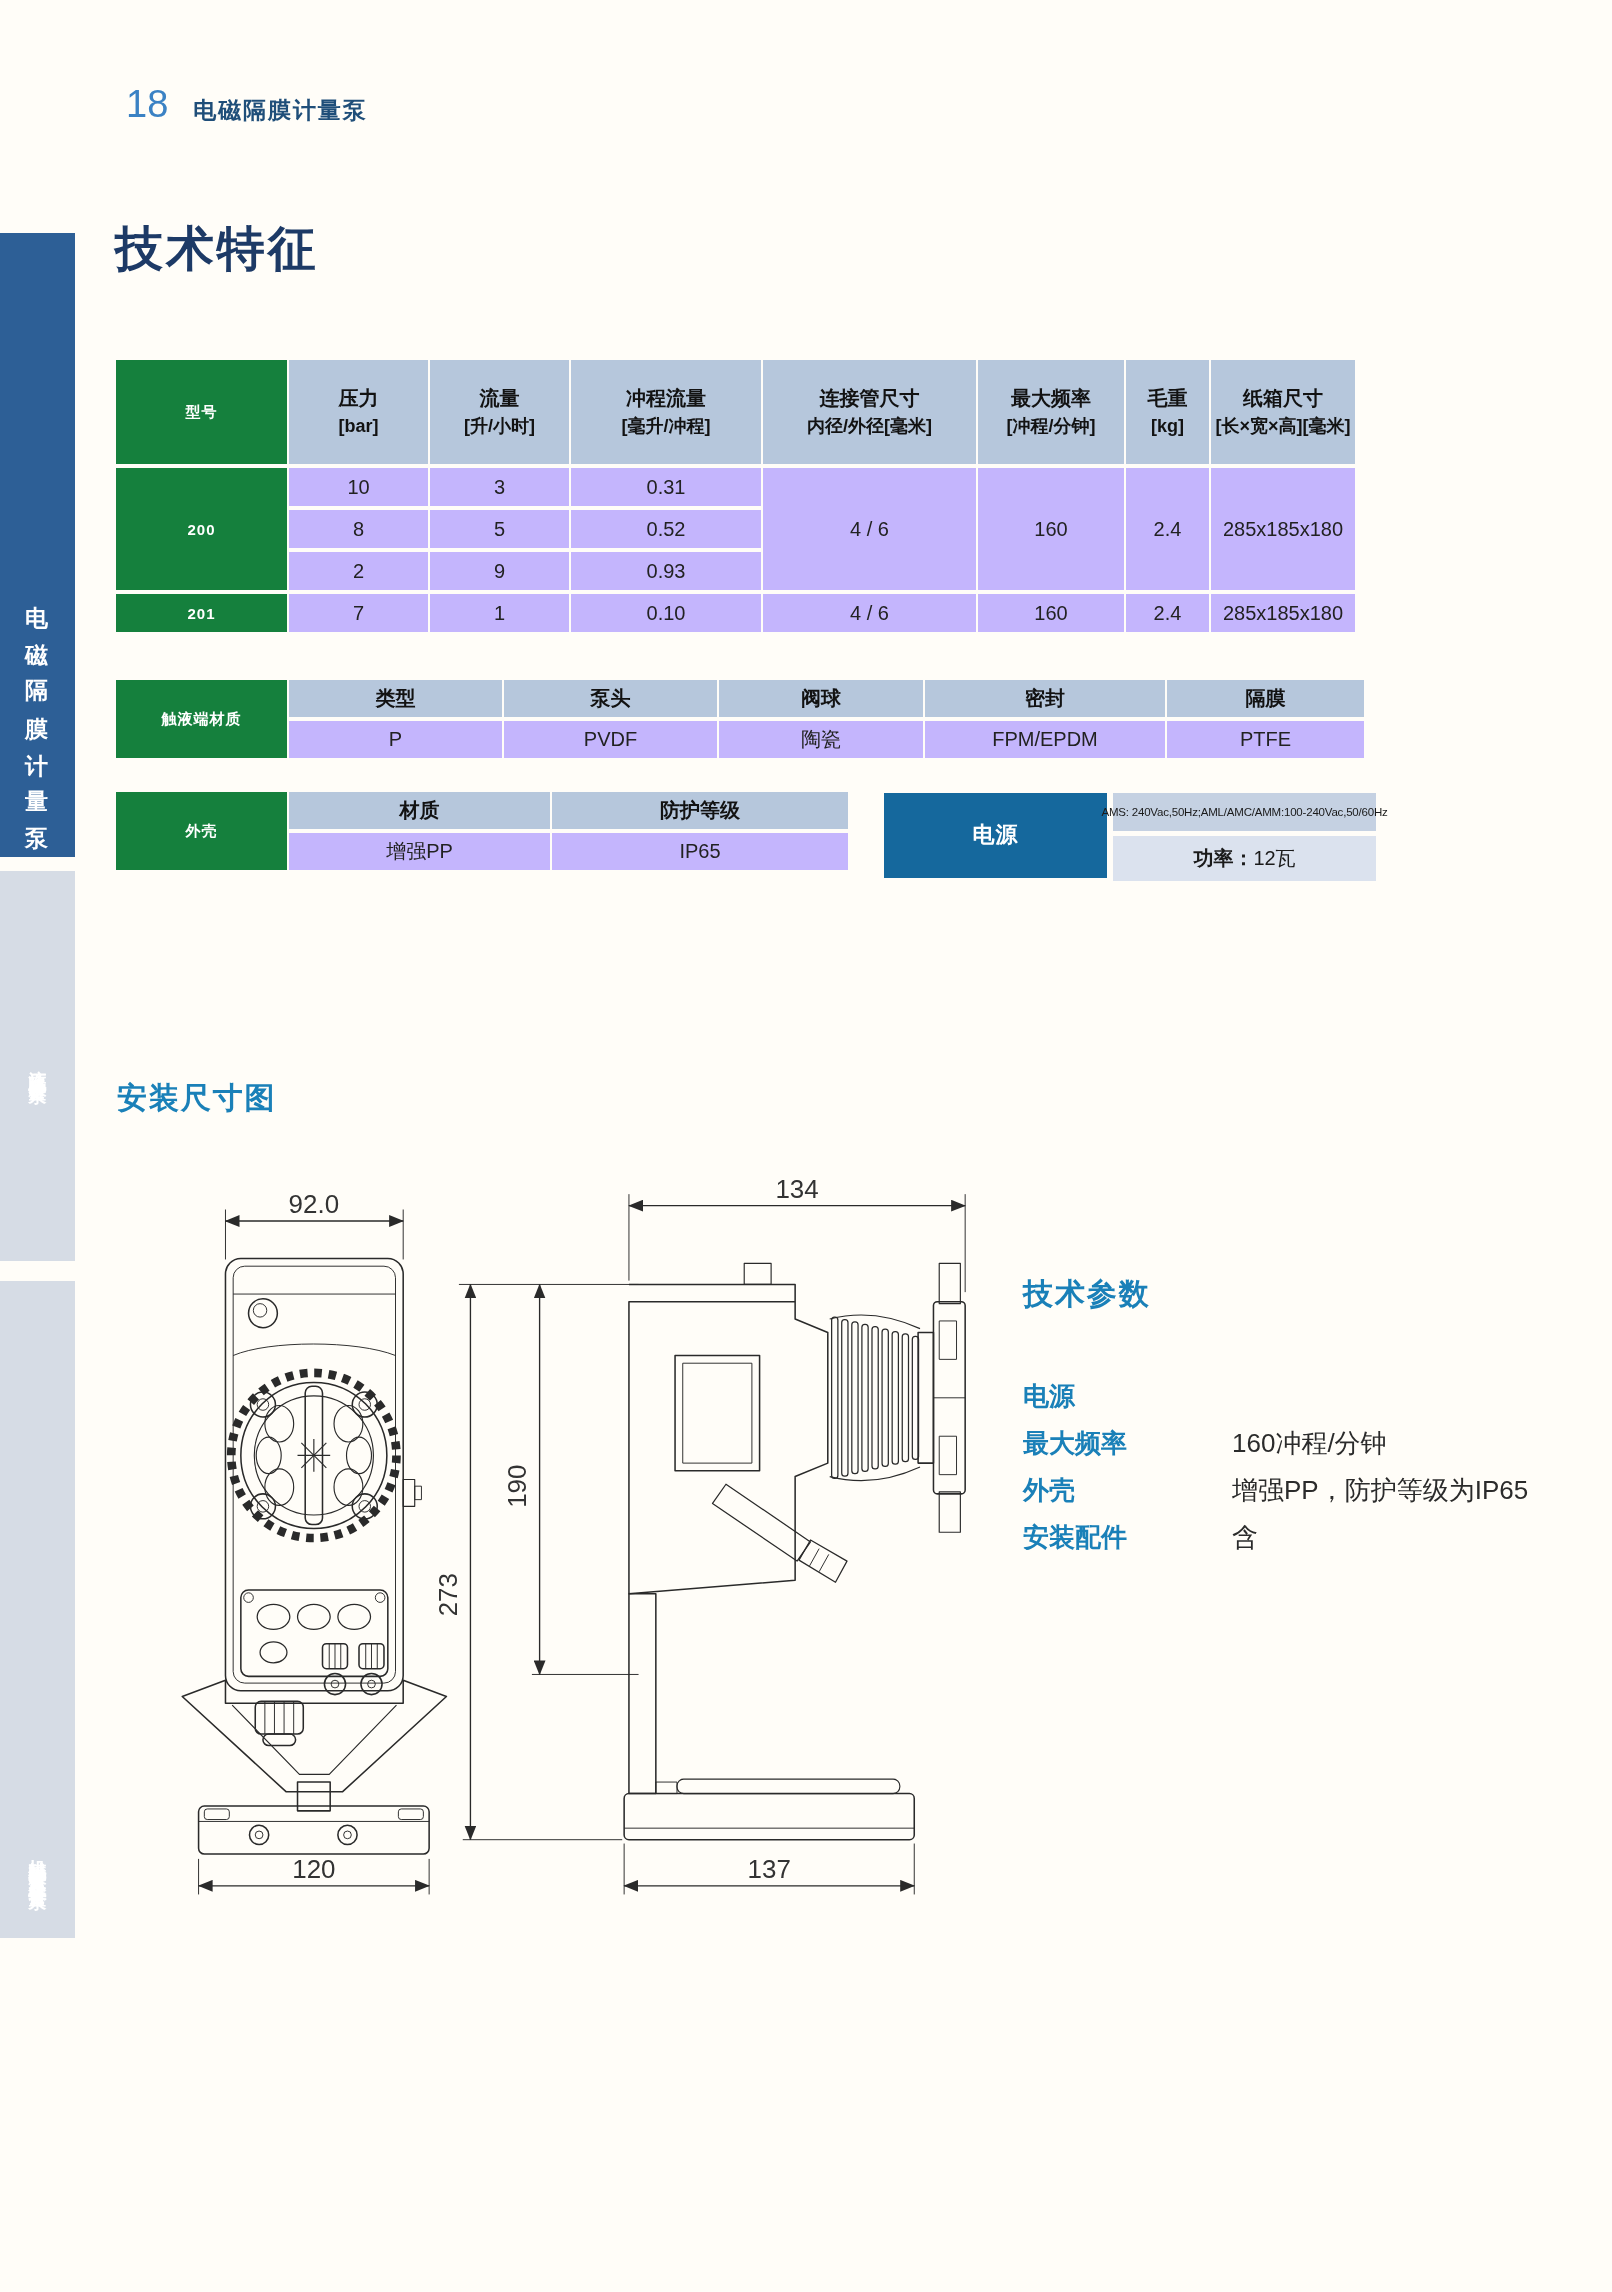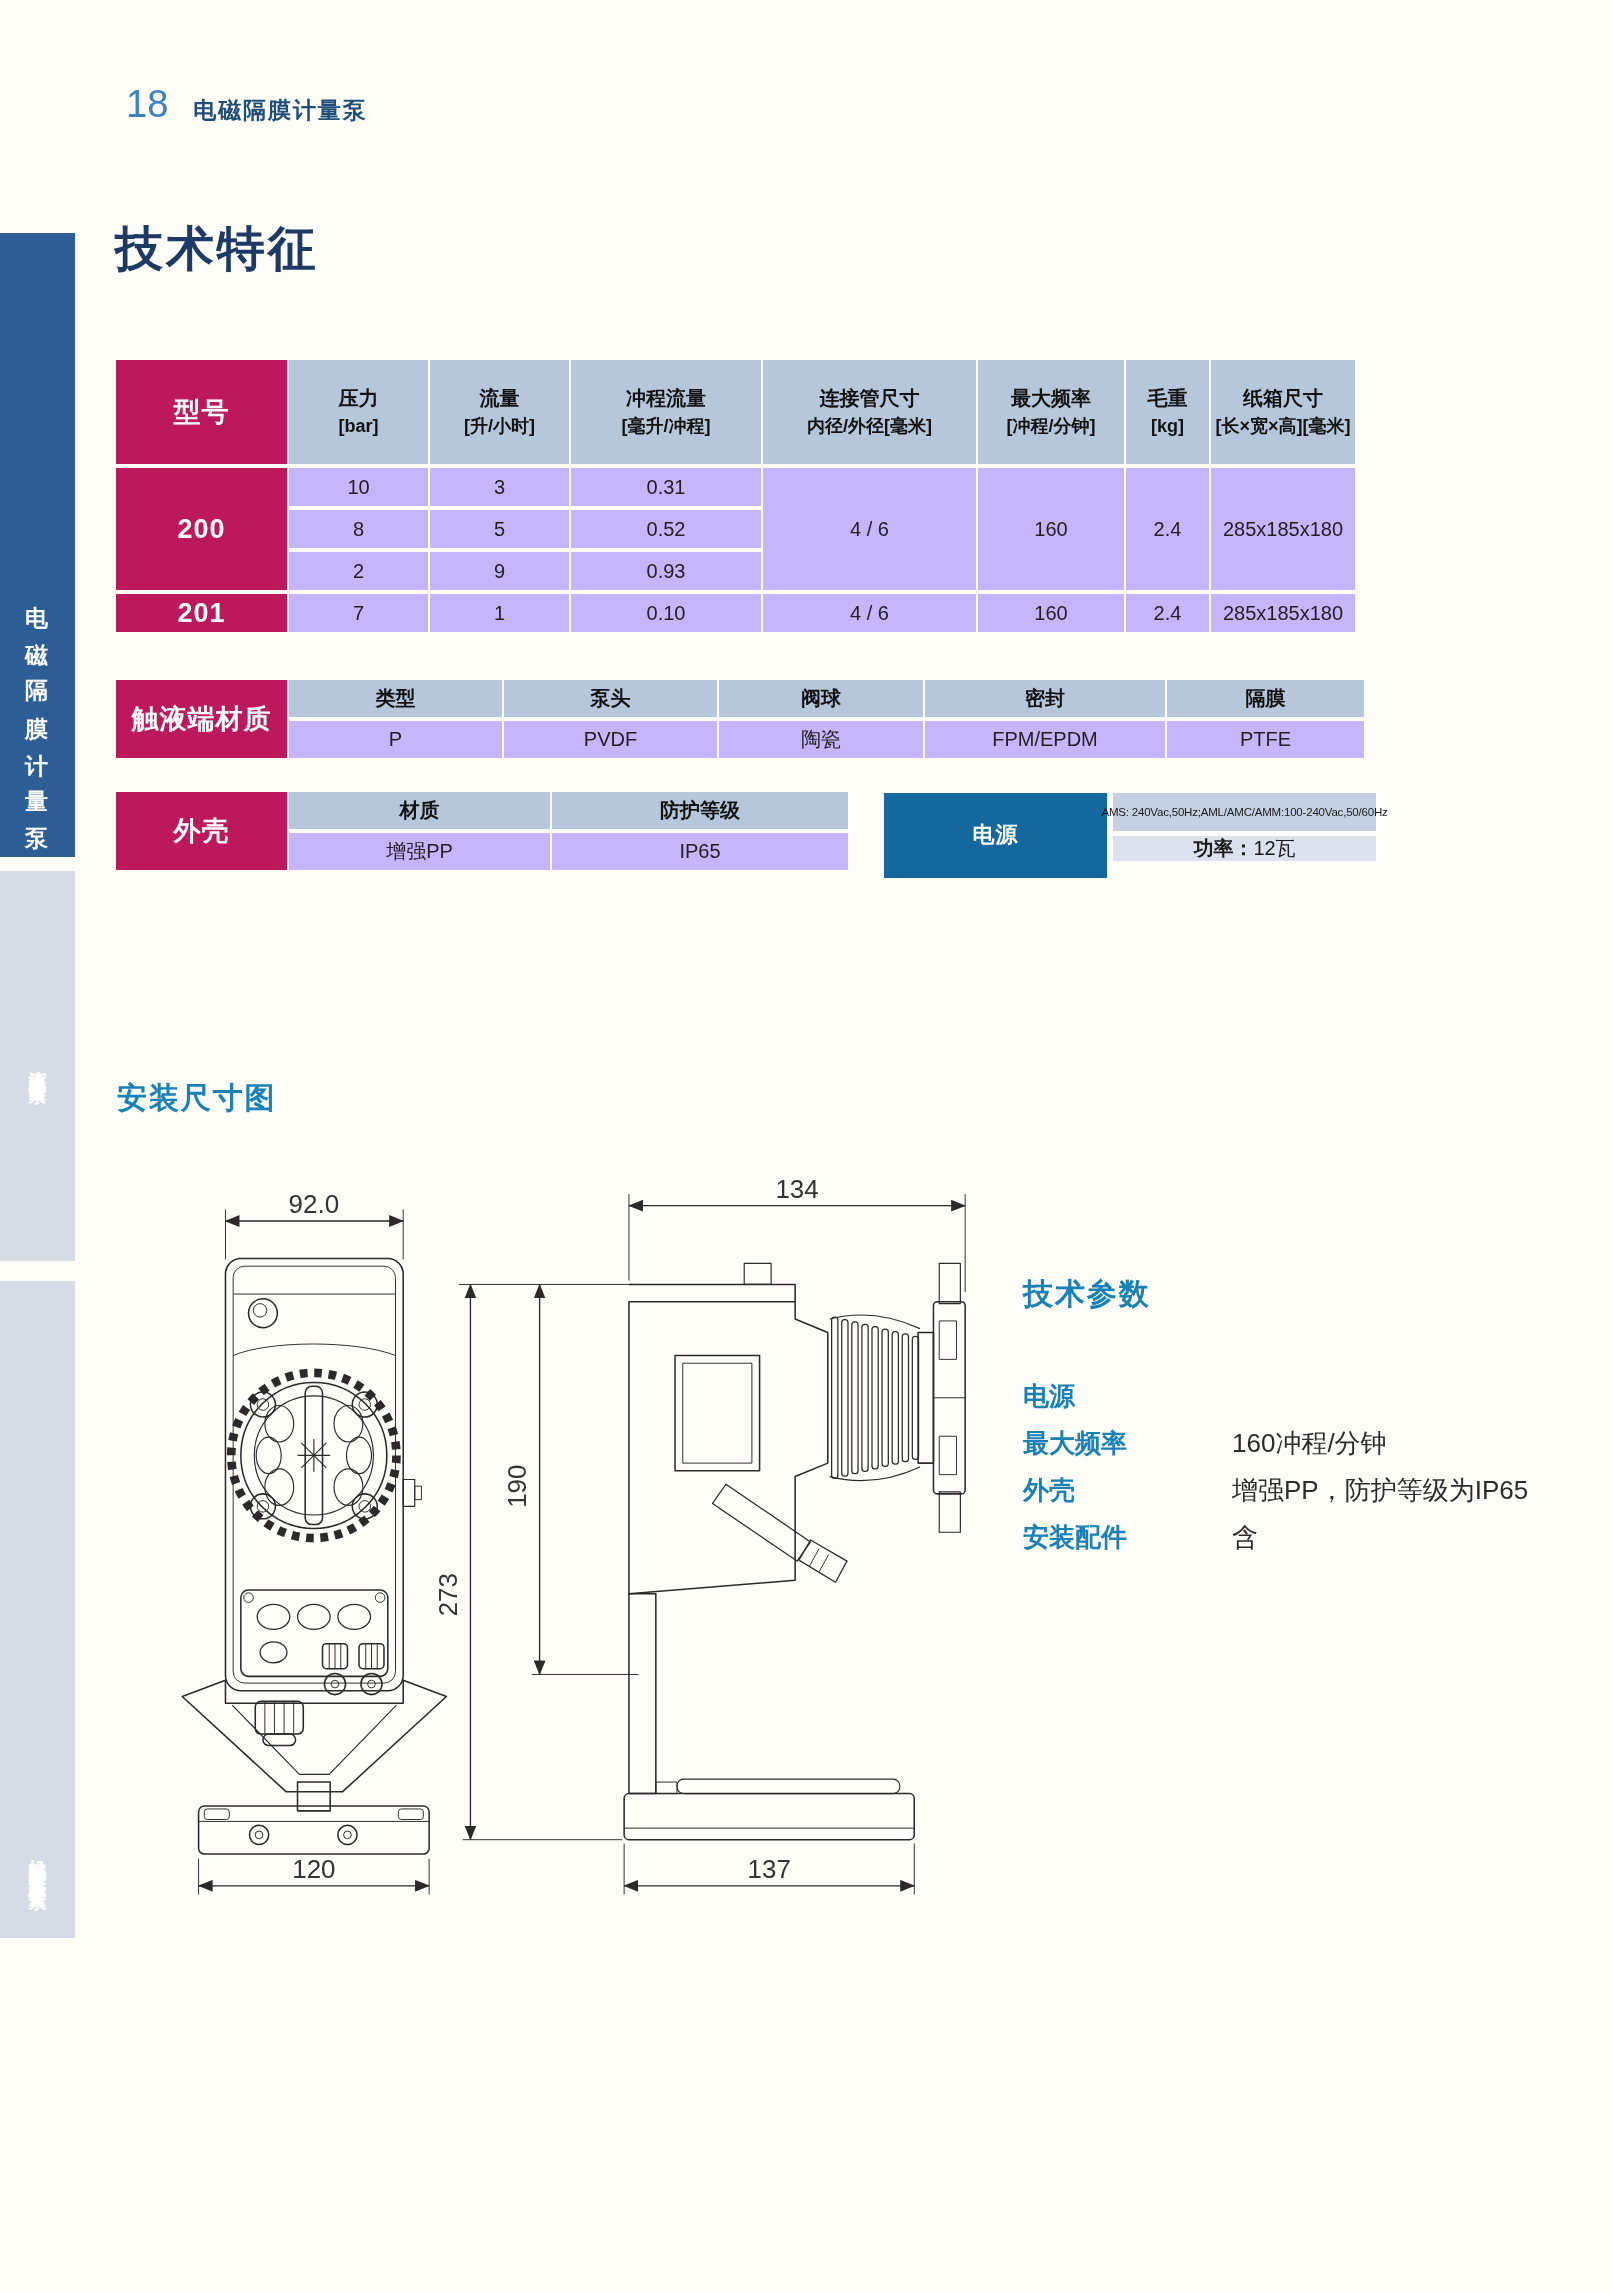--- a/index.html
+++ b/index.html
@@ -22,41 +22,41 @@
   .pg-num{font-size:38px;color:#3b82c4;font-weight:400;}
   .pg-title{font-size:23px;color:#1f4e79;font-weight:700;letter-spacing:1.9px;}
   .main-title{position:absolute;left:115px;top:217px;font-size:48px;font-weight:700;
         color:#1d3a66;letter-spacing:2.9px;}
   .sec-title{position:absolute;left:117px;top:1078px;font-size:30px;font-weight:700;
         color:#1a80b8;letter-spacing:1.9px;}
 
   
   table.blk{border-collapse:separate;border-spacing:2.9px 4.8px;table-layout:fixed;}
   table.blk td{text-align:center;vertical-align:middle;padding:0;}
-  td.lbl{background:#be185d;color:#fff;font-weight:700;font-size:27px;letter-spacing:1px;}
+  td.lbl{background:#15803d;color:#fff;font-weight:700;font-size:15px;letter-spacing:1px;}
   td.h{background:#b6c7dc;color:#121212;font-weight:700;font-size:20px;line-height:1.45;}
   td.h .sub{font-size:18px;font-weight:700;white-space:nowrap;}
   td.v{background:#c4b5fd;color:#222;font-size:20px;}
   #specTable{position:absolute;left:114px;top:356px;}
   #specTable tr.head td{height:104px;}
   #specTable tr.data td{height:38px;}
   #matTable{position:absolute;left:114px;top:676px;}
   #matTable td{height:37px;}
   #houTable{position:absolute;left:114px;top:788px;}
   #houTable td{height:37px;}
 
   
   #powerBlock{position:absolute;left:884px;top:788px;width:492px;height:96px;}
   #powerBlock .pcell{position:absolute;left:0;top:4.8px;width:223px;height:85px;background:#15689d;
         color:#fff;font-weight:700;font-size:22px;letter-spacing:1px;
         display:flex;align-items:center;justify-content:center;}
   #powerBlock .pline1{position:absolute;left:229px;top:4.8px;width:263px;height:38px;background:#c5d1e2;
         display:flex;align-items:center;justify-content:center;font-size:11.5px;color:#1a1a1a;
         white-space:nowrap;letter-spacing:-0.2px;}
-  #powerBlock .pline2{position:absolute;left:229px;top:48px;width:263px;height:25px;background:#dbe2ee;
+  #powerBlock .pline2{position:absolute;left:229px;top:48px;width:263px;height:45px;background:#dbe2ee;
         display:flex;align-items:center;justify-content:center;font-size:20px;color:#1a1a1a;}
   #powerBlock .pline2 b{font-weight:700;}
 
   
   #diagram{position:absolute;left:115px;top:1167px;}
   .dimtxt{font-size:27px;fill:#333;font-weight:400;}
 
   
   #techParams{position:absolute;left:1023px;top:1274px;width:586px;}
   .tp-title{font-size:30px;font-weight:700;color:#1a80b8;letter-spacing:1.9px;}

